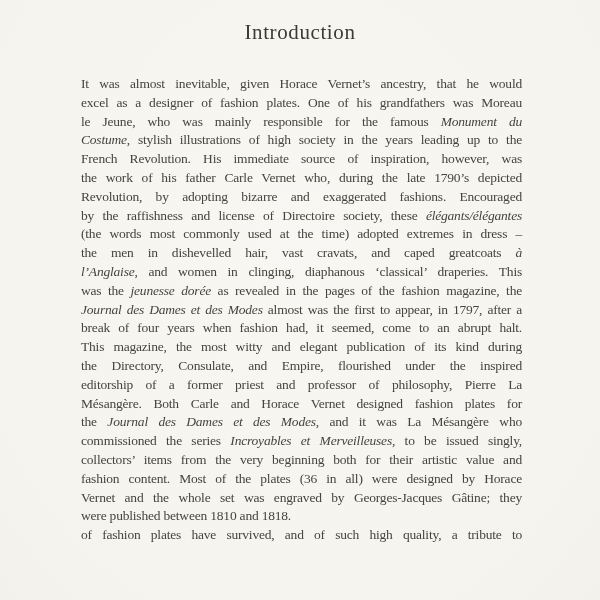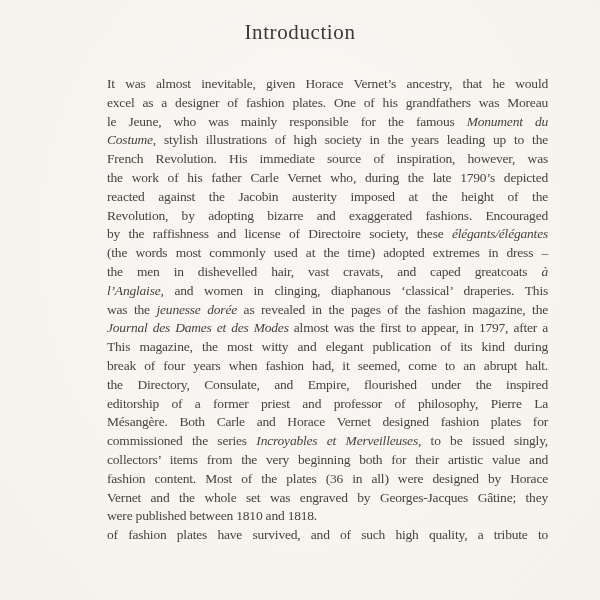--- a/index.html
+++ b/index.html
@@ -60,41 +60,41 @@
   .line i {
     font-style: italic;
     font-family: Liberation Serif, serif;
   }
 </style>
 </head>
 <body style="background: rgb(246, 245, 241);">
 
 <div class="book-page">
   <div class="page-title" style="color: rgb(59, 58, 54);">Introduction</div>
-  <div class="page-text" style="color: rgb(70, 68, 63); margin-left: 26px;">
+  <div class="page-text" style="color: rgb(70, 68, 63);">
       <div class="paragraph">
         <div class="line"><span>It was almost inevitable, given Horace Vernet’s ancestry, that he would</span></div>
         <div class="line"><span>excel as a designer of fashion plates. One of his grandfathers was Moreau</span></div>
         <div class="line"><span>le Jeune, who was mainly responsible for the famous </span><i>Monument du</i></div>
         <div class="line"><i>Costume</i><span>, stylish illustrations of high society in the years leading up to the</span></div>
         <div class="line"><span>French Revolution. His immediate source of inspiration, however, was</span></div>
         <div class="line"><span>the work of his father Carle Vernet who, during the late 1790’s depicted</span></div>
-        <div class="line"><span>reacted against the Jacobin austerity imposed at the height of the</span></div>
         <div class="line"><span>Revolution, by adopting bizarre and exaggerated fashions. Encouraged</span></div>
         <div class="line"><span>by the raffishness and license of Directoire society, these </span><i>élégants/élégantes</i></div>
         <div class="line"><span>(the words most commonly used at the time) adopted extremes in dress –</span></div>
         <div class="line"><span>the men in dishevelled hair, vast cravats, and caped greatcoats </span><i>à</i></div>
         <div class="line"><i>l’Anglaise</i><span>, and women in clinging, diaphanous ‘classical’ draperies. This</span></div>
         <div class="line"><span>was the </span><i>jeunesse dorée</i><span> as revealed in the pages of the fashion magazine, the</span></div>
         <div class="line"><i>Journal des Dames et des Modes</i><span> almost was the first to appear, in 1797, after a</span></div>
+        <div class="line"><span>break of four years when fashion had, it seemed, come to an abrupt halt.</span></div>
         <div class="line"><span>This magazine, the most witty and elegant publication of its kind during</span></div>
-        <div class="line"><span>break of four years when fashion had, it seemed, come to an abrupt halt.</span></div>
         <div class="line"><span>the Directory, Consulate, and Empire, flourished under the inspired</span></div>
         <div class="line"><span>editorship of a former priest and professor of philosophy, Pierre La</span></div>
         <div class="line"><span>Mésangère. Both Carle and Horace Vernet designed fashion plates for</span></div>
+        <div class="line"><span>the </span><i>Journal des Dames et des Modes</i><span>, and it was La Mésangère who</span></div>
         <div class="line"><span>commissioned the series </span><i>Incroyables et Merveilleuses</i><span>, to be issued singly,</span></div>
         <div class="line"><span>collectors’ items from the very beginning both for their artistic value and</span></div>
         <div class="line"><span>fashion content. Most of the plates (36 in all) were designed by Horace</span></div>
         <div class="line"><span>Vernet and the whole set was engraved by Georges-Jacques Gâtine; they</span></div>
         <div class="line no-just"><span>were published between 1810 and 1818.</span></div>
       </div>
       <div class="paragraph">
         <div class="line"><span>of fashion plates have survived, and of such high quality, a tribute to</span></div>
       </div>
     </div>

